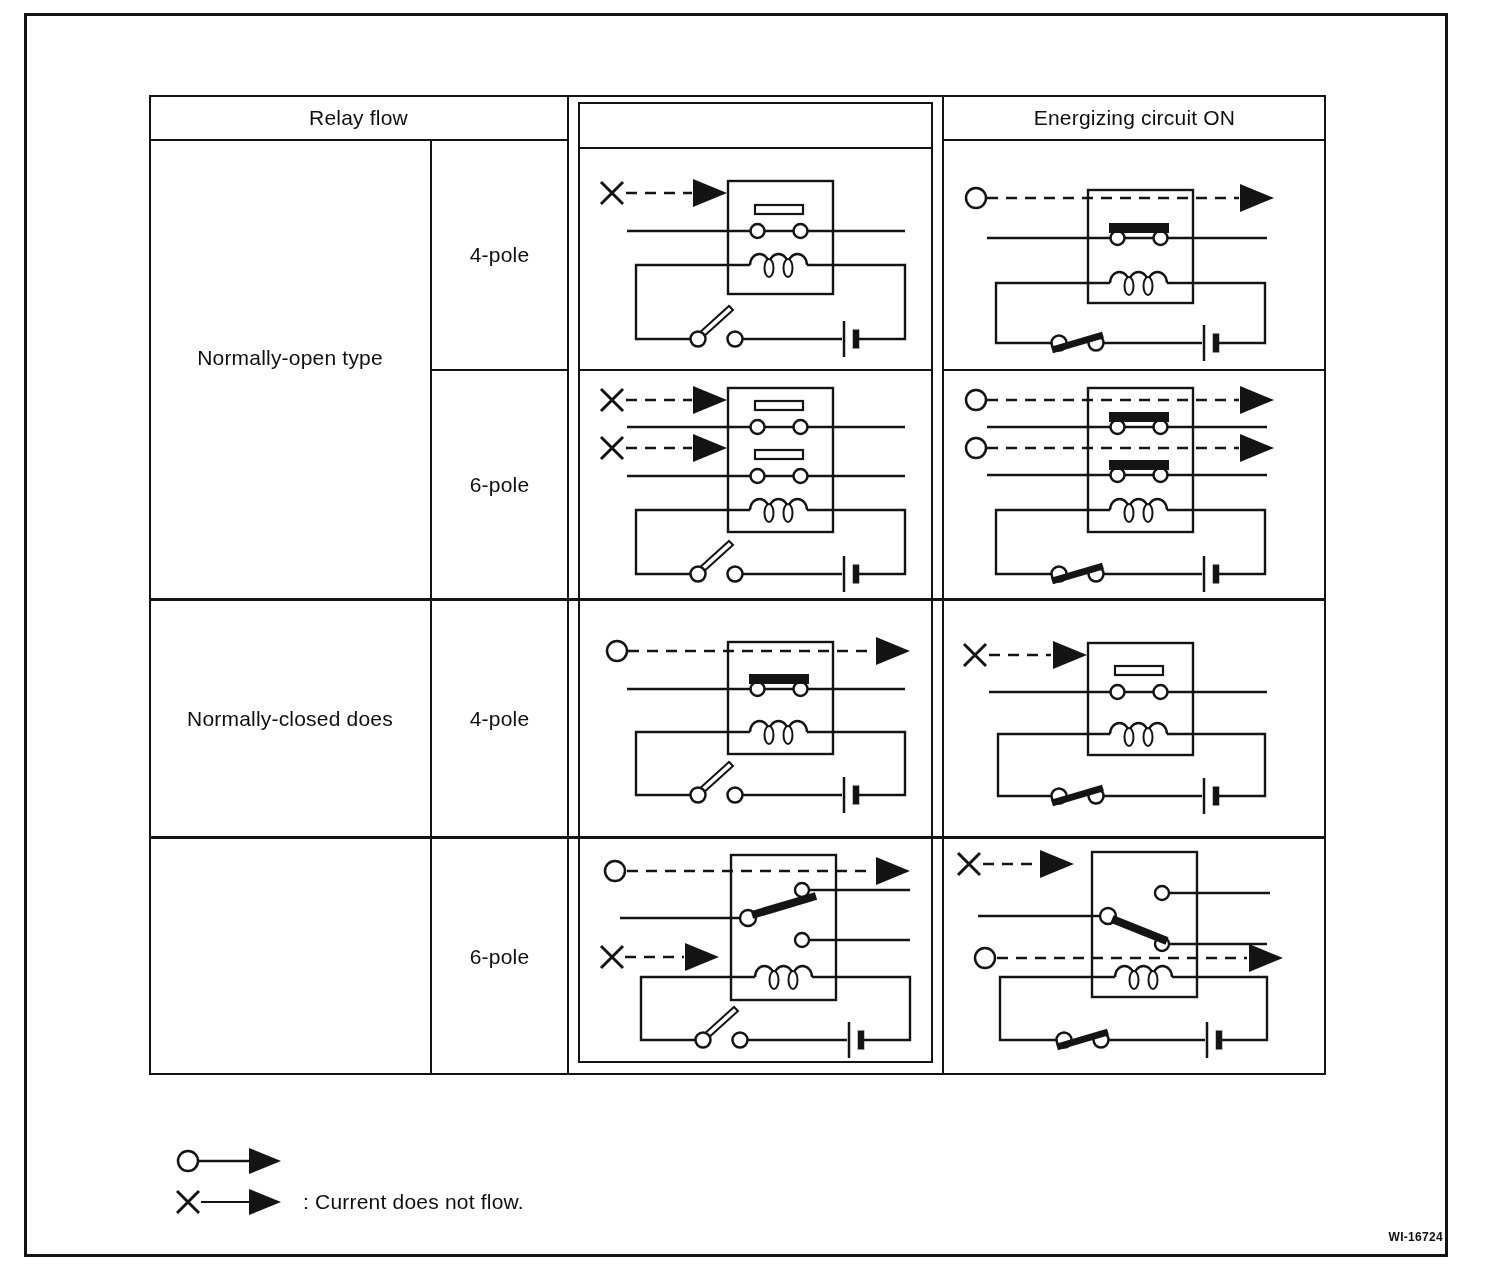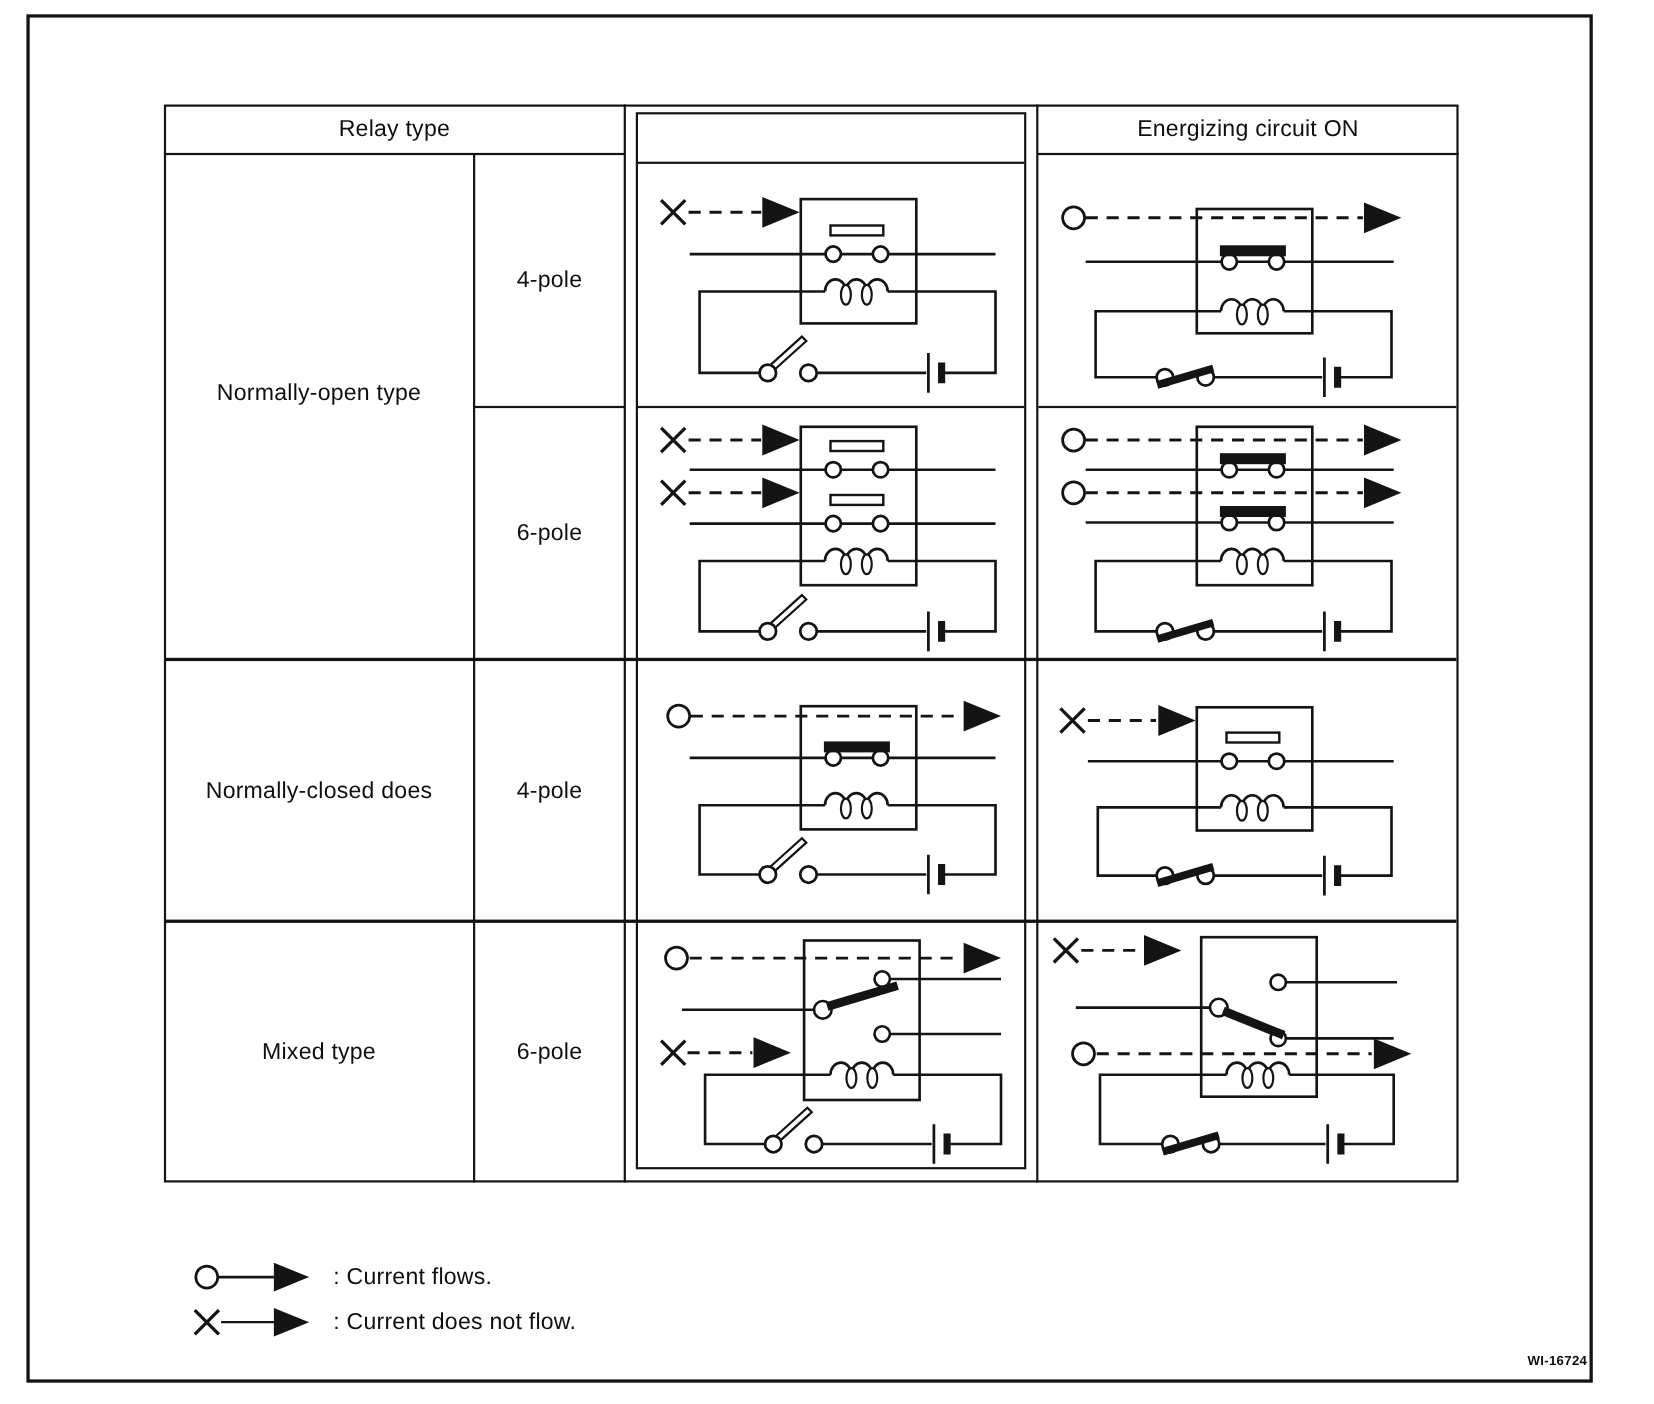--- a/index.html
+++ b/index.html
@@ -35,34 +35,31 @@
   <div class="ln" style="left:149px;top:139px;width:419px;height:2px"></div>
   <div class="ln" style="left:943px;top:139px;width:383px;height:2px"></div>
   <div class="ln" style="left:580px;top:147px;width:351px;height:2px"></div>
   <div class="ln" style="left:431px;top:369px;width:137px;height:2px"></div>
   <div class="ln" style="left:580px;top:369px;width:351px;height:2px"></div>
   <div class="ln" style="left:944px;top:369px;width:380px;height:2px"></div>
   <div class="ln" style="left:150px;top:598px;width:1174px;height:3px"></div>
   <div class="ln" style="left:150px;top:836px;width:1174px;height:3px"></div>
 
   <div class="txt" style="left:149px;top:95px;width:419px;height:45px">
-      <span>Relay type</span>
+      <span>Relay flow</span>
     </div>
   <div class="txt" style="left:943px;top:95px;width:383px;height:45px">
       <span>Energizing circuit ON</span>
     </div>
 
   <div class="txt" style="left:149px;top:128px;width:282px;height:460px">
       <span>Normally-open type</span>
     </div>
   <div class="txt" style="left:149px;top:600px;width:282px;height:238px">
       <span>Normally-closed does</span>
-    </div>
-  <div class="txt" style="left:149px;top:838px;width:282px;height:237px">
-      <span>Mixed type</span>
     </div>
 
   <div class="txt" style="left:431px;top:140px;width:137px;height:230px">
       <span>4-pole</span>
     </div>
   <div class="txt" style="left:431px;top:370px;width:137px;height:230px">
       <span>6-pole</span>
     </div>
   <div class="txt" style="left:431px;top:600px;width:137px;height:238px">
       <span>4-pole</span>
@@ -259,23 +256,20 @@
     <use href="#oc" x="40" y="118"></use>
     <use href="#arrow" x="304" y="118"></use>
   </svg>
 
 
   <svg class="keysym" style="left:176px;top:1146px" width="120" height="30" viewBox="0 0 120 30">
     <use href="#oc" x="12" y="15"></use>
     <line x1="23" y1="15" x2="73" y2="15" stroke="#141414" stroke-width="2.5"></line>
     <polygon points="73,2 73,28 105,15" fill="#141414"></polygon>
   </svg>
-  <div class="txt txt-left" style="left:303px;top:1146px;width:400px;height:30px">
-      <span>: Current flows.</span>
-    </div>
 
   <svg class="keysym" style="left:176px;top:1187px" width="120" height="30" viewBox="0 0 120 30">
     <use href="#xm" x="12" y="15"></use>
     <line x1="25" y1="15" x2="73" y2="15" stroke="#141414" stroke-width="2"></line>
     <polygon points="73,2 73,28 105,15" fill="#141414"></polygon>
   </svg>
   <div class="txt txt-left" style="left:303px;top:1187px;width:400px;height:30px">
       <span>: Current does not flow.</span>
     </div>
 

